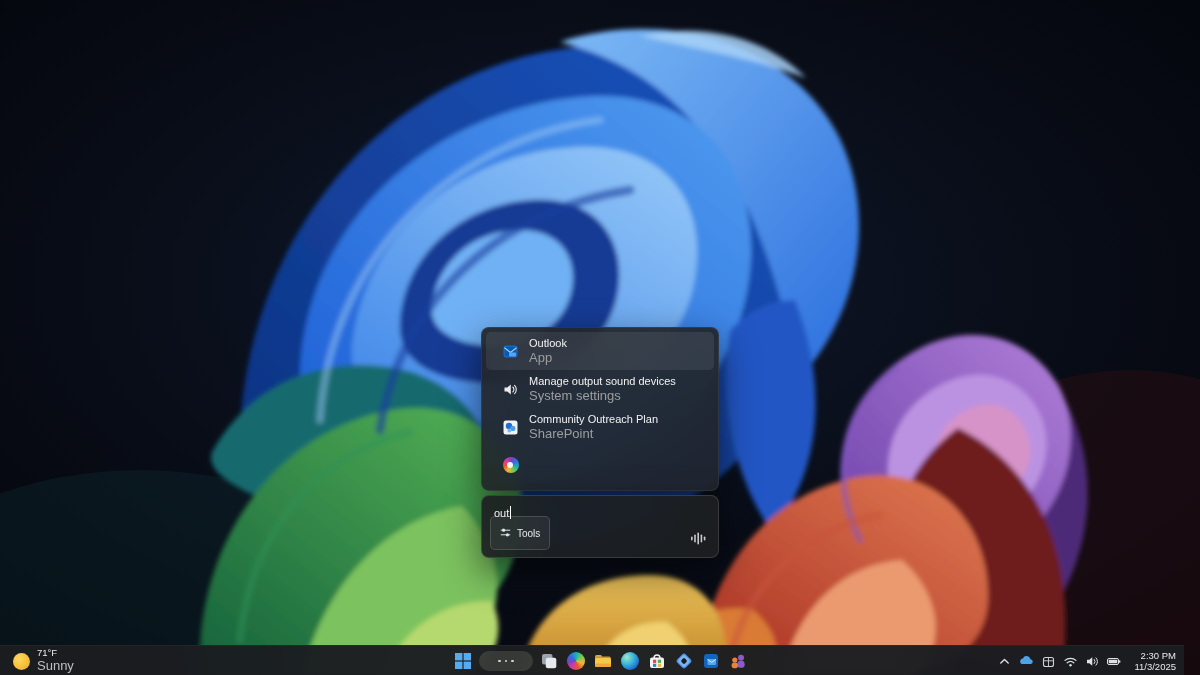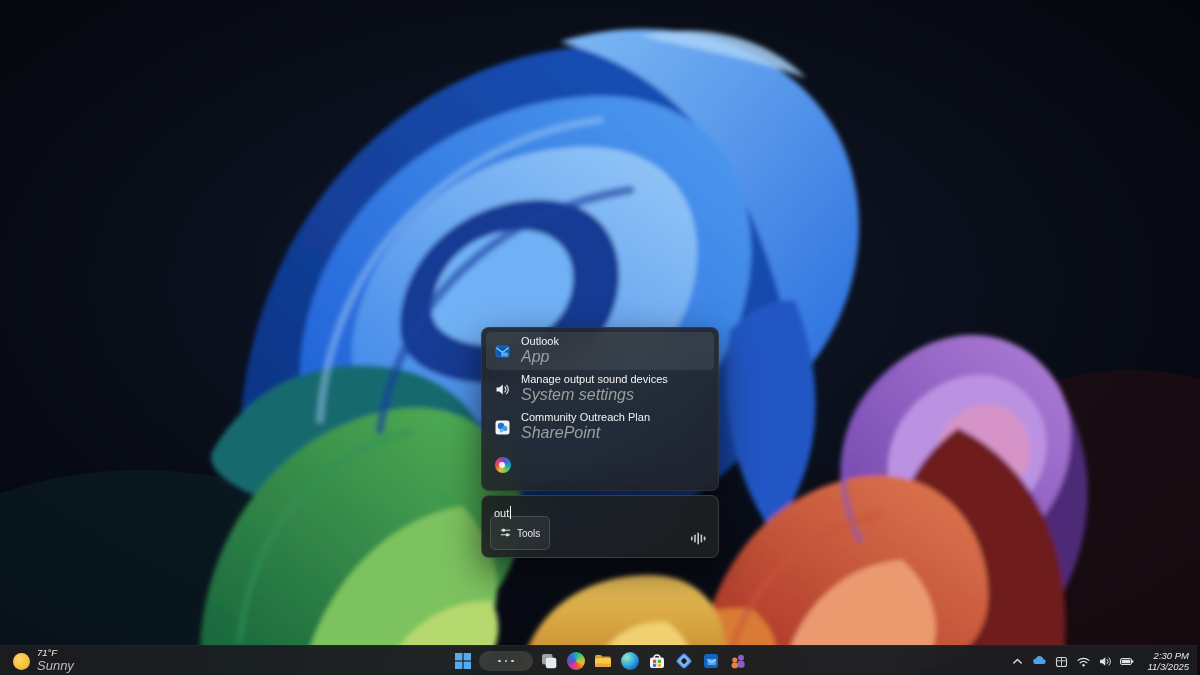--- a/index.html
+++ b/index.html
@@ -12,28 +12,28 @@
   
   .flyout { position:absolute; left:481px; top:327px; width:238px; }
   .results-card {
     background:rgba(33,35,38,0.90);
     backdrop-filter:blur(26px) saturate(1.15);
     border:1px solid rgba(255,255,255,0.07);
     border-radius:8px;
     padding:4px 4px 6px 4px;
     box-shadow:0 14px 36px rgba(0,0,0,0.55);
   }
-  .row { display:flex; align-items:center; gap:10px; height:38px; padding:0 8px;
+  .row { display:flex; align-items:center; gap:10px; height:38px; padding:0 16px;
     border-radius:5px; cursor:default; }
   .row.selected { background:rgba(255,255,255,0.08); }
   .row-icon { width:17px; height:17px; flex:none; display:flex; align-items:center;
     justify-content:center; }
   .row-text { display:flex; flex-direction:column; justify-content:center; line-height:1.18; overflow:hidden; }
   .row-title { font-size:11px; color:#f3f3f3; white-space:nowrap; }
-  .row-sub { font-size:16px; color:#9e9e9e; white-space:nowrap;font-style:italic; }
+  .row-sub { font-size:13px; color:#9e9e9e; white-space:nowrap; }
   .see-more { font-size:10.5px; color:#d2d2d2; padding:7px 8px 2px 8px; cursor:pointer; }
 
   .input-card {
     margin-top:4px; height:63px; position:relative;
     background:rgba(29,31,34,0.92);
     backdrop-filter:blur(26px) saturate(1.15);
     border:1px solid rgba(255,255,255,0.13);
     border-radius:8px;
     box-shadow:0 14px 36px rgba(0,0,0,0.55);
   }
@@ -46,23 +46,23 @@
     align-items:center; gap:6px; padding:16px 9px; border-radius:5px;
     background:rgba(255,255,255,0.06); border:1px solid rgba(255,255,255,0.15);
     color:#e9e9e9; font-size:10px; cursor:pointer; }
   .voice { position:absolute; right:12px; bottom:11px; display:flex; align-items:center; cursor:pointer; }
   .copilot-ball { width:16px; height:16px; border-radius:50%;
     background:conic-gradient(from 210deg,#f2b63a,#e4572e,#d83b9d,#7b44c0,#2f6fe4,#19b5a8,#7ec94f,#f2b63a); position:relative; }
   .copilot-ball::after { content:""; position:absolute; left:4px; top:5px; width:6px; height:6px;
     border-radius:50%; background:#f5f5f5; }
 
   
-  .taskbar { position:absolute; left:0; right:3px; bottom:0; height:30px;
+  .taskbar { position:absolute; left:0; right:16px; bottom:0; height:30px;
     background:rgba(27,29,33,0.97); backdrop-filter:blur(18px);
-    border-top:1px solid rgba(255,255,255,0.04);font-style:italic; }
+    border-top:1px solid rgba(255,255,255,0.04); }
   .weather { position:absolute; left:13px; top:0; height:30px; display:flex;
     align-items:center; gap:7px; cursor:pointer; }
   .sun { width:17px; height:17px; border-radius:50%;
     background:radial-gradient(circle at 35% 35%, #ffd95e, #f2b52e 75%); }
   .weather-text { display:flex; flex-direction:column; line-height:1.12; }
   .temp { font-size:9.5px; color:#ededed; }
   .cond { font-size:13px; color:#bfbfbf; }
 
   .center { position:absolute; left:452px; top:0; height:30px; display:flex;
     align-items:center; gap:5px; }

